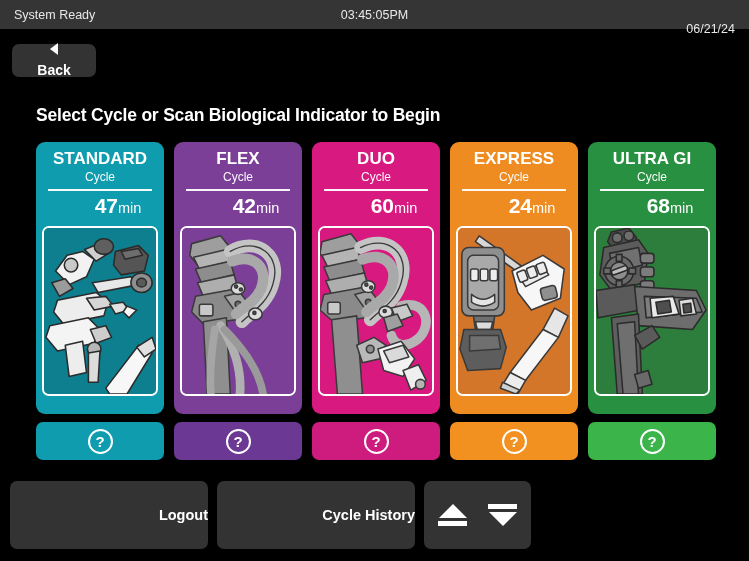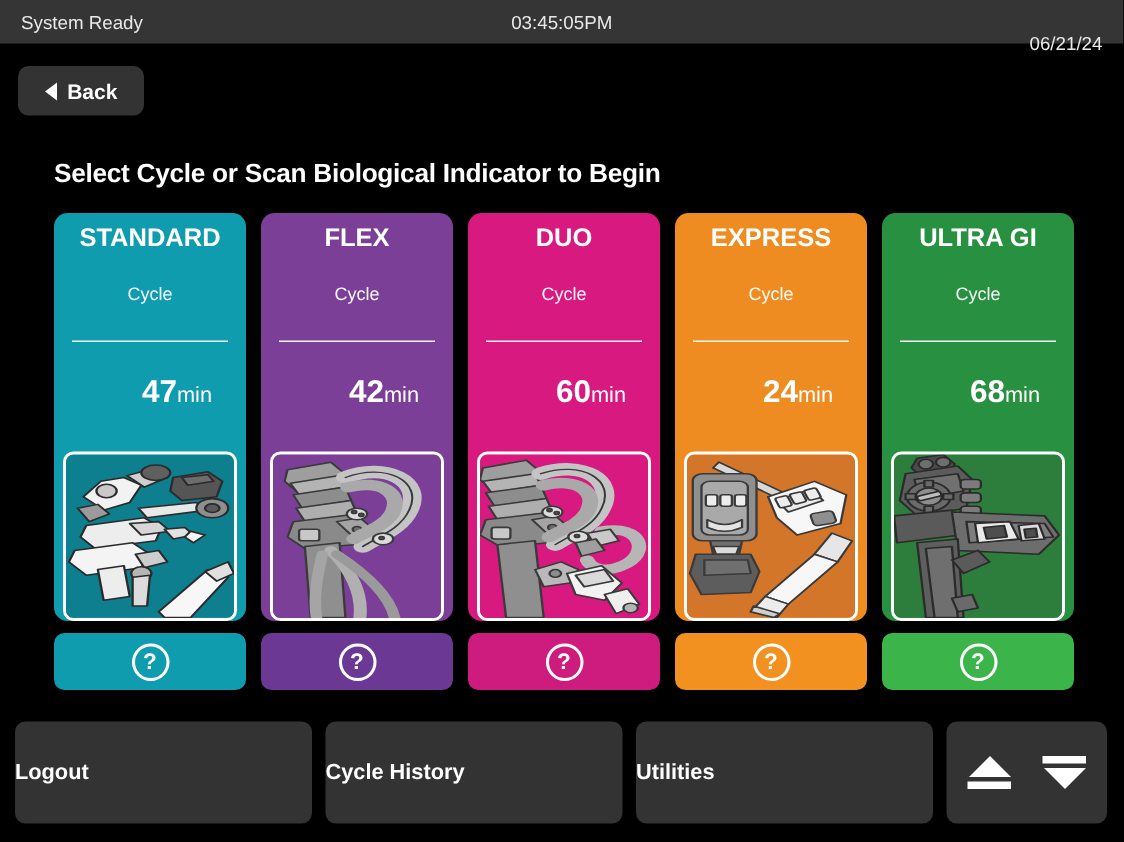--- a/index.html
+++ b/index.html
@@ -22,21 +22,21 @@
   .statusbar .sb-center { position: absolute; left: 0; width: 749px; text-align: center; }
   .statusbar .sb-right { position: absolute; right: 14px; margin-top: 28px; }
 
   
   .backbtn {
     position: absolute; left: 12px; top: 44px;
     width: 84px; height: 33px;
     background: #333333; border-radius: 7px;
     display: flex; align-items: center; justify-content: center;
     gap: 7px;
-    color: #fff; font-size: 14px; font-weight: bold;
+    color: #fff; font-size: 14px; font-weight: bold; flex-direction: column;
   }
   .tri-left {
     width: 0; height: 0;
     border-top: 6px solid transparent;
     border-bottom: 6px solid transparent;
     border-right: 8px solid #fff;
     display: block;
   }
 
   
@@ -53,21 +53,20 @@
     display: flex; gap: 10px;
   }
   .cardcol { width: 130px; display: flex; flex-direction: column; }
 
   .card {
     height: 272px;
     border-radius: 9px;
     display: flex; flex-direction: column; align-items: center;
     padding-top: 7px;
     overflow: hidden;
-    gap: 19px;
   }
   .card-title {
     color: #fff; font-weight: bold; font-size: 17px;
     line-height: 20px; white-space: nowrap;
   }
   .card-sub {
     color: #ffffff; font-size: 12px; line-height: 16px;
     opacity: .96;
   }
   .card-rule {
@@ -99,21 +98,21 @@
   }
 
   
   .toolbar {
     position: absolute; left: 10px; top: 481px;
     width: 729px; height: 68px;
     display: flex; gap: 9px;
   }
   .tb-btn {
     background: #333333; border-radius: 7px;
-    display: flex; align-items: center; justify-content: flex-start;
+    display: flex; align-items: center; justify-content: flex-end;
     color: #ffffff; font-size: 14.5px; font-weight: bold;
   }
   .tb-wide { width: 198px; }
   .tb-icons {
     width: 107px; background: #333333; border-radius: 7px;
     display: flex; align-items: center; justify-content: center; gap: 16px;
   }
   .icon-eject, .icon-lower {
     width: 34px; height: 30px;
     display: flex; flex-direction: column; align-items: center; justify-content: center;
@@ -404,23 +403,20 @@
 
   </div>
 
   <div class="toolbar">
     <div class="tb-btn tb-wide">
       <span>Logout</span>
     </div>
     <div class="tb-btn tb-wide">
       <span>Cycle History</span>
     </div>
-    <div class="tb-btn tb-wide">
-      <span>Utilities</span>
-    </div>
     <div class="tb-icons">
       <div class="icon-eject">
         <span class="tri-up"></span>
         <span class="bar"></span>
       </div>
       <div class="icon-lower">
         <span class="bar"></span>
         <span class="tri-down"></span>
       </div>
     </div>

